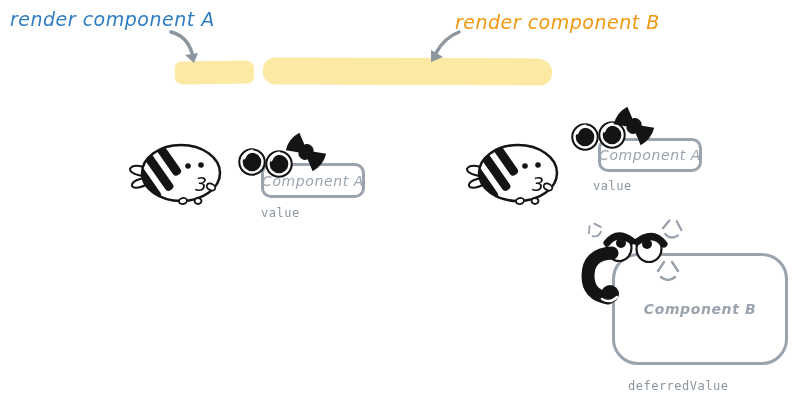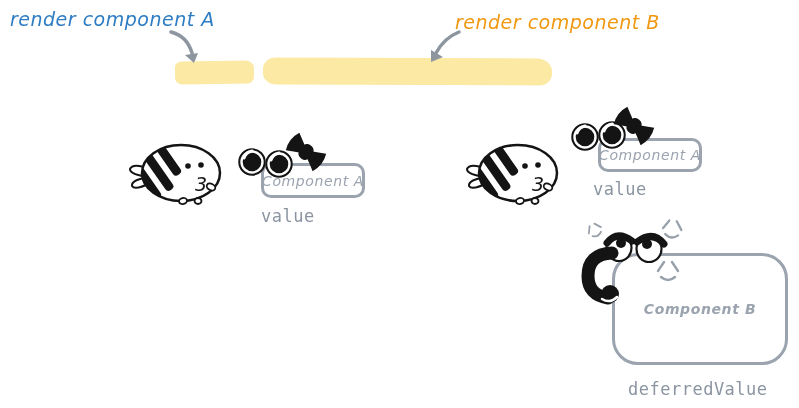--- a/index.html
+++ b/index.html
@@ -19,21 +19,21 @@
            border-radius:13px 15px 12px 14px / 11px 13px 12px 11px; transform:rotate(0.2deg); }
 
   .comp-box { background:#fff; border:3px solid #9aa3ae; border-radius:10px;
               display:flex; align-items:center; justify-content:center; }
   .comp-box-a1 { left:261px; top:163px; width:104px; height:35px; }
   .comp-box-a2 { left:598px; top:138px; width:104px; height:34px; }
   .comp-box-b  { left:612px; top:253px; width:176px; height:112px; border-radius:26px;font-weight:bold; }
   .comp-label { color:#9aa3ae; font-size:14px; letter-spacing:0.6px; white-space:nowrap; }
 
   .code-label { font-family:"DejaVu Sans Mono", monospace; color:#8b95a1;
-                font-size:17px; letter-spacing:0.5px; white-space:nowrap; }
+                font-size:12px; letter-spacing:0.5px; white-space:nowrap; }
   .value-1 { left:261px; top:206px; }
   .value-2 { left:593px; top:179px; }
   .deferred { left:616px; top:379px;margin-left:12px; }
 
   svg { display:block; overflow:visible; }
 </style>
 </head>
 <body>
 
 <div class="canvas">

